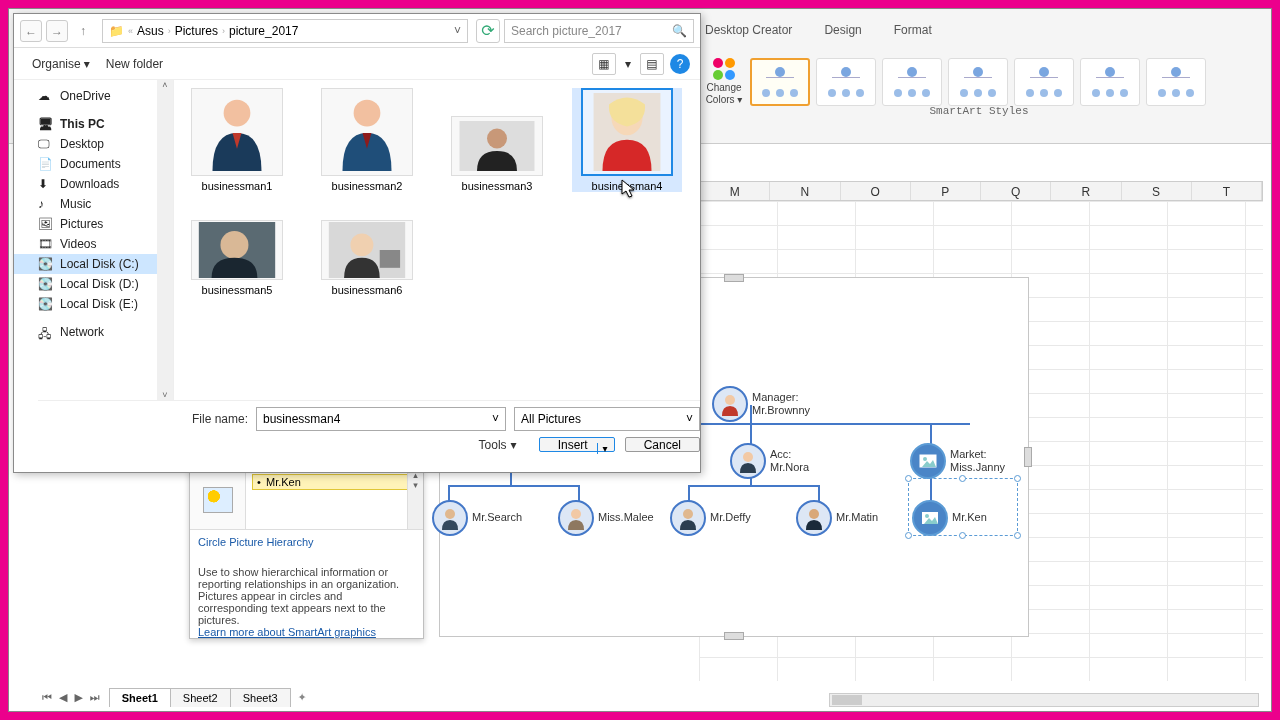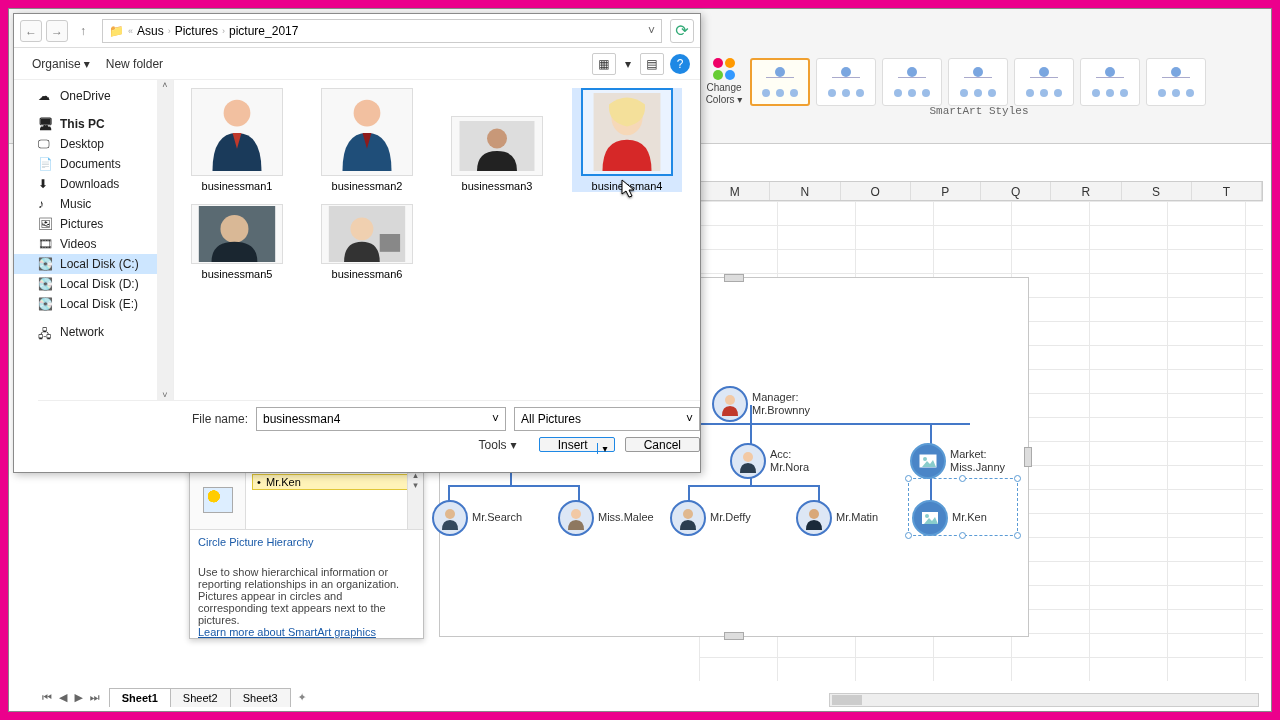--- a/index.html
+++ b/index.html
@@ -83,21 +83,21 @@
 .dlg-toolbar .tbtn { padding: 3px 8px; display: flex; align-items: center; gap: 3px; }
 .dlg-toolbar .spacer { flex: 1; }
 .dlg-toolbar .iconbtn { width: 24px; height: 22px; border: 1px solid #ccc; border-radius: 2px; margin-left: 4px; display: flex; align-items: center; justify-content: center; font-size: 12px; }
 .help { width: 20px; height: 20px; border-radius: 50%; background: #1e88e5; color: #fff; font-size: 12px; display: flex; align-items: center; justify-content: center; margin-left: 6px; }
 .dlg-body { display: flex; height: 320px; }
 .tree { width: 160px; border-right: 1px solid #eee; padding: 6px 0; font-size: 12px; overflow: hidden; position: relative; }
 .tree-item { display: flex; align-items: center; gap: 6px; padding: 3px 10px 3px 24px; color: #222; }
 .tree-item.sel { background: #cde6ff; }
 .tree-item .ico { width: 16px; height: 14px; display: inline-block; }
 .tree-scroll { position: absolute; right: 0; top: 0; bottom: 0; width: 16px; background: #f0f0f0; display:flex; flex-direction:column; justify-content:space-between; align-items:center; font-size:9px; color:#666;}
-.files { flex: 1; padding: 8px; display: flex; flex-wrap: wrap; align-content: flex-start; gap: 12px 20px; }
+.files { flex: 1; padding: 8px; display: flex; flex-wrap: wrap; align-content: flex-start; gap: 28px 20px; }
 .file { width: 110px; text-align: center; font-size: 11px; cursor: pointer; }
 .file .thumb { width: 92px; height: 88px; margin: 0 auto 4px; border: 1px solid #ddd; background: #f8f8f8; display: flex; align-items: center; justify-content: center; overflow: hidden; }
 .file.sel .thumb { border: 2px solid #1e88e5; background: #eaf3ff; }
 .file.sel { color: #000; background: #d6e8ff; }
 .person-svg { width: 70px; height: 78px; }
 .dlg-footer { padding: 6px 0; border-top: 1px solid #eee; margin-left: 24px; }
 .footer-row { display: flex; align-items: center; gap: 8px; margin-bottom: 6px; }
 .footer-row label { font-size: 12px; color: #333; }
 .fname { flex: 0 0 250px; height: 24px; border: 1px solid #aaa; padding: 0 6px; font-size: 12px; display: flex; align-items: center; justify-content: space-between; }
 .filter { flex: 0 0 186px; height: 24px; border: 1px solid #aaa; padding: 0 6px; font-size: 12px; display: flex; align-items: center; justify-content: space-between; }
@@ -108,20 +108,25 @@
 .btn.primary::after { content: "▾"; position: absolute; right: 6px; top: 5px; font-size: 10px; border-left: 1px solid #1e88e5; padding-left: 5px; }
 .cursor { position: absolute; top: 170px; left: 612px; width: 16px; height: 20px; pointer-events: none; z-index: 999; }
 .cursor svg { filter: drop-shadow(0 1px 1px rgba(0,0,0,.5)); }
 </style>
 </head>
 <body>
 
 <div class="app-frame">
 
   <div class="ribbon-bg">
+    <div class="ribbon-tabs">
+      <span>Desktop Creator</span>
+      <span>Design</span>
+      <span>Format</span>
+    </div>
     <div class="ribbon-content">
       <div class="colors-btn">
         <div class="colors-swatch">
             <i style="background:#e06"></i>
             <i style="background:#f90"></i>
             <i style="background:#6c3"></i>
             <i style="background:#39f"></i>
           </div>
         <span>Change Colors</span> ▾
       </div>
@@ -369,20 +374,24 @@
         <span>📁</span>
         <span class="sep">«</span>
         <span>Asus</span>
         <span class="sep">›</span>
         <span>Pictures</span>
         <span class="sep">›</span>
         <span>picture_2017</span>
         <span class="dd">˅</span>
       </div>
       <div class="refresh">⟳</div>
+      <div class="search">
+        <span>Search picture_2017</span>
+        <span class="mag">🔍</span>
+      </div>
     </div>
     <div class="dlg-toolbar">
       <div class="tbtn">
           <span>Organise</span> 
           <span>▾</span>
         </div>
       <div class="tbtn">New folder</div>
       <div class="spacer"></div>
       <div class="iconbtn">▦</div>
       <div class="iconbtn" style="width:16px;border:none">▾</div>

